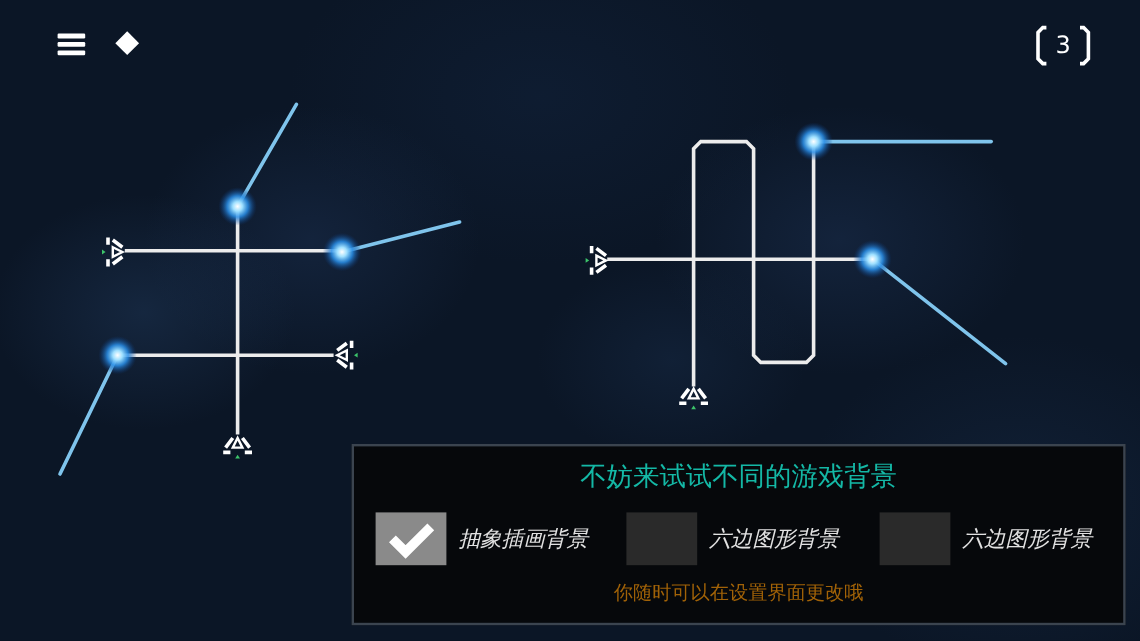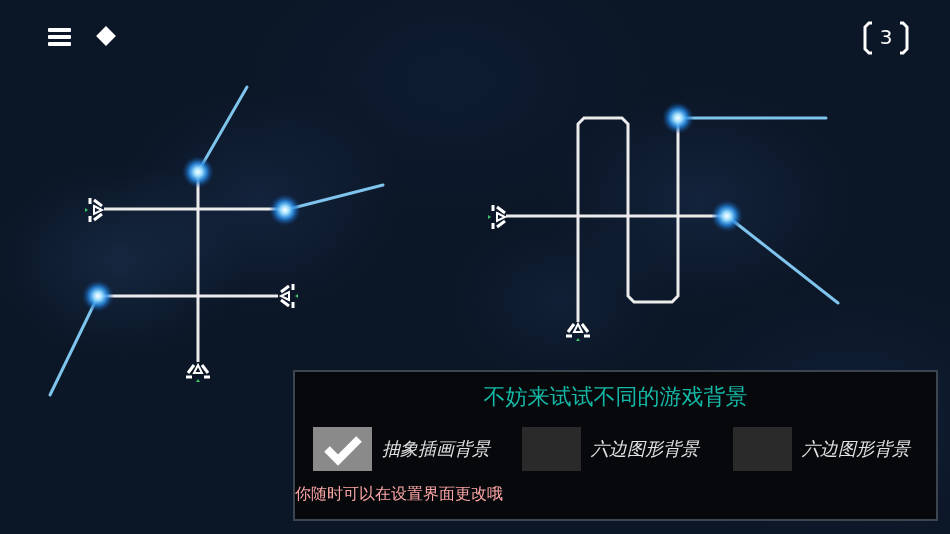--- a/index.html
+++ b/index.html
@@ -30,21 +30,21 @@
   .panel {
     position:absolute; left:293px; top:370px; width:641px; height:147px;
     background:#06080b; border:2px solid #3b444f;
   }
   .panel-title { position:absolute; left:0; right:0; top:10px; text-align:center; color:#14b8a6; font-size:22px; }
   .opt { position:absolute; top:55px; height:44px; display:flex; align-items:center; cursor:pointer; }
   .box { width:59px; height:44px; background:#2a2a2a; position:relative; }
   .box.checked { background:#8a8a8a; }
   .box svg { position:absolute; left:8px; top:4px; }
   .opt-label { margin-left:10px; color:#e2e2e2; font-size:18px; white-space:nowrap;font-style:italic; }
-  .panel-note { position:absolute; left:0; right:0; top:112px; color:#fca5a5; font-size:16px; }
+  .panel-note { position:absolute; left:0; right:0; top:112px; text-align:center; color:#a16207; font-size:16px; }
 </style>
 </head>
 <body>
 
 <div class="bg"></div>
 
 <svg class="board" width="950" height="534">
   <defs>
     <radialGradient id="glow" cx="50%" cy="50%" r="50%">
       <stop offset="0%" stop-color="#ffffff"></stop>

